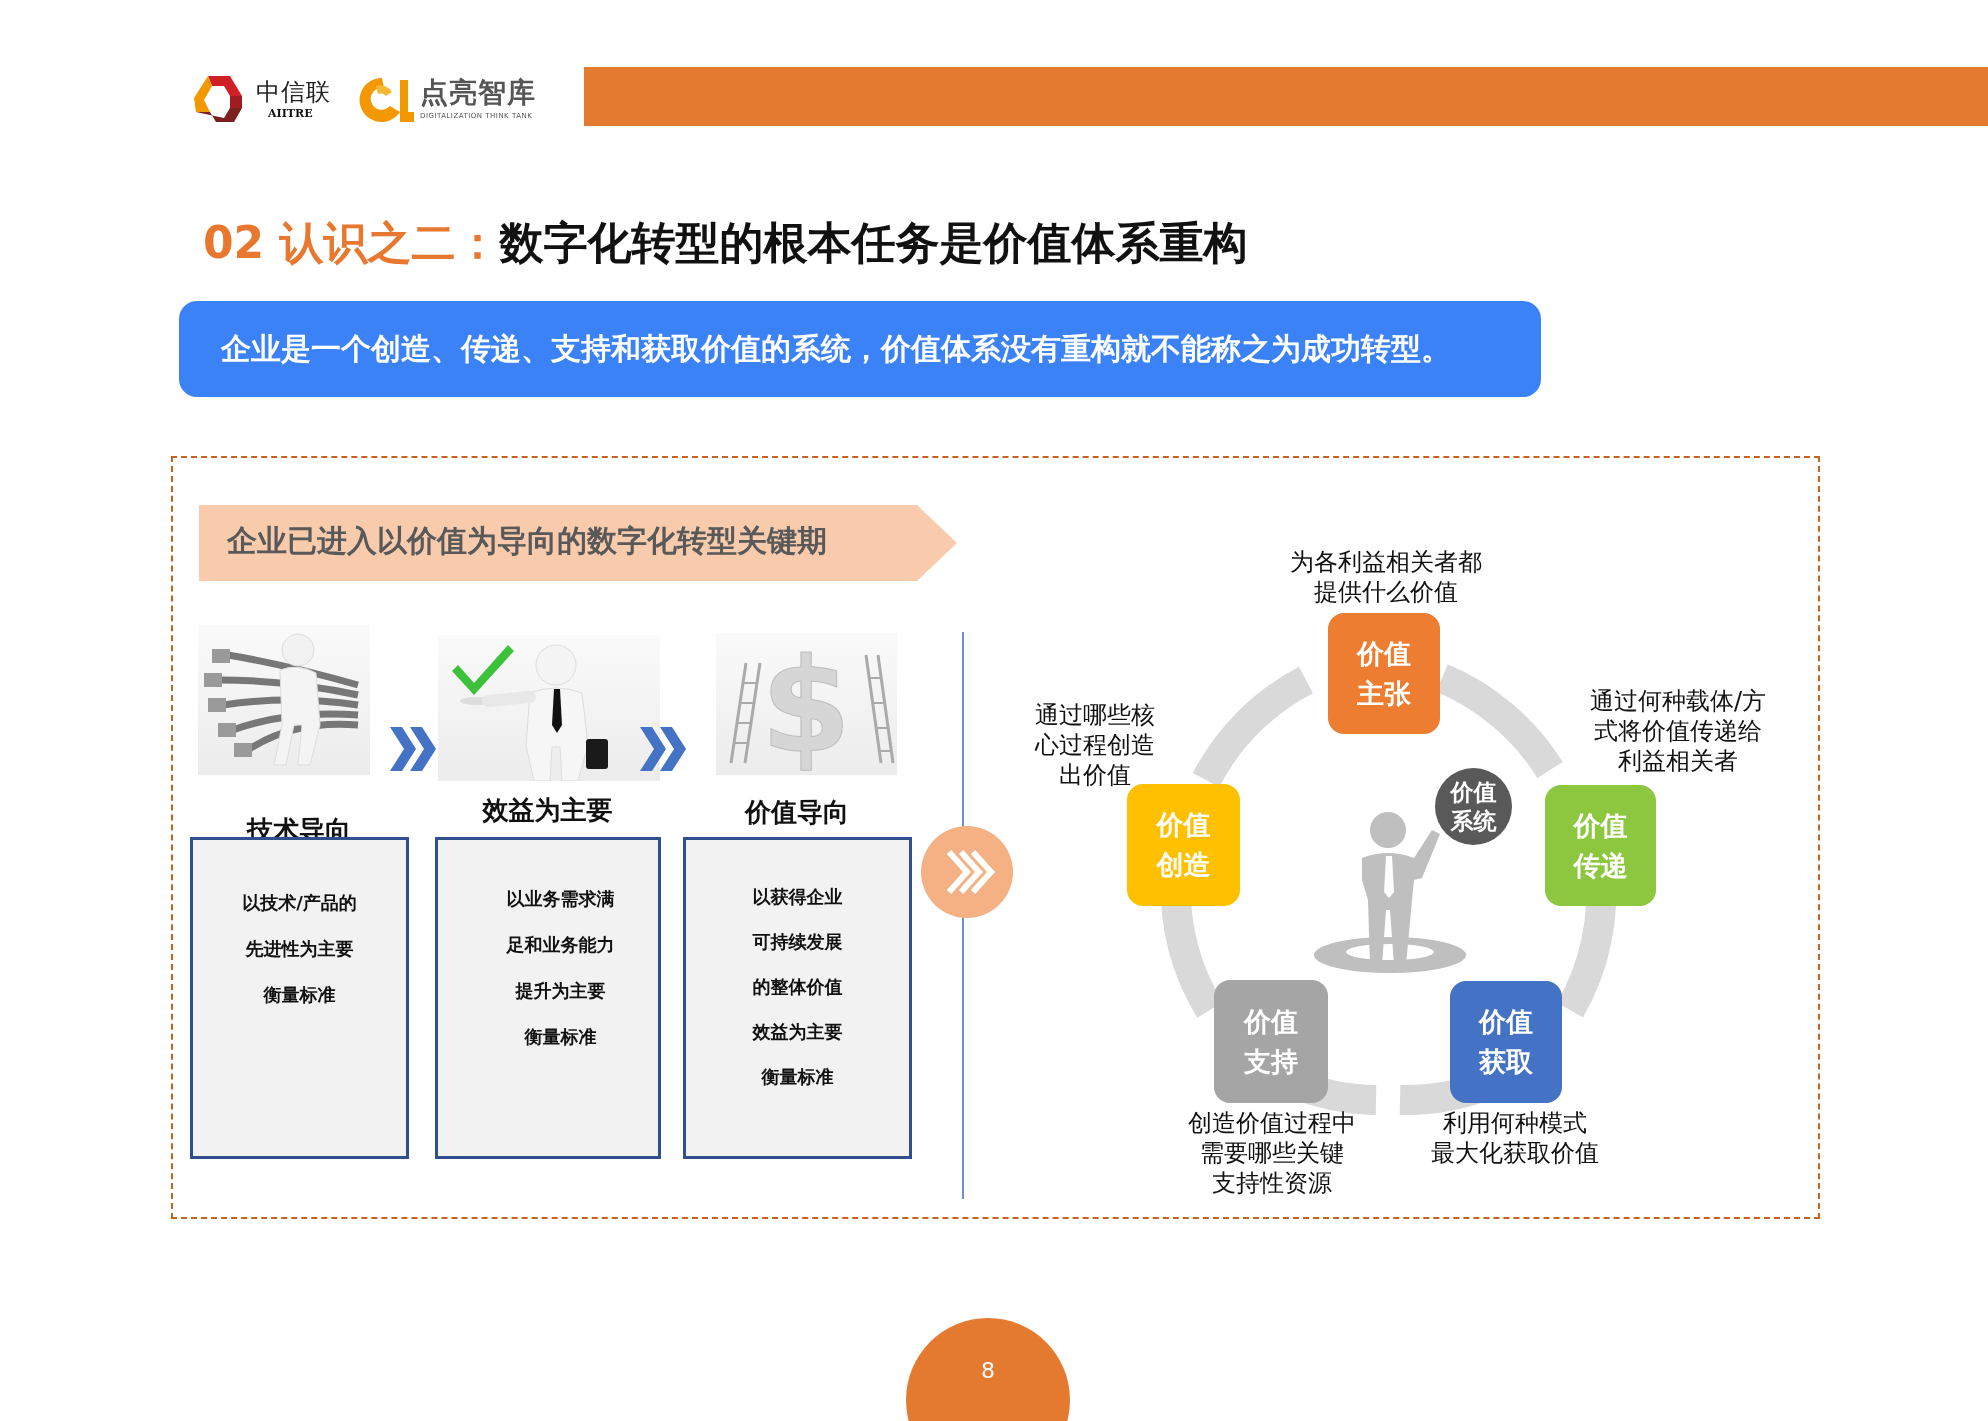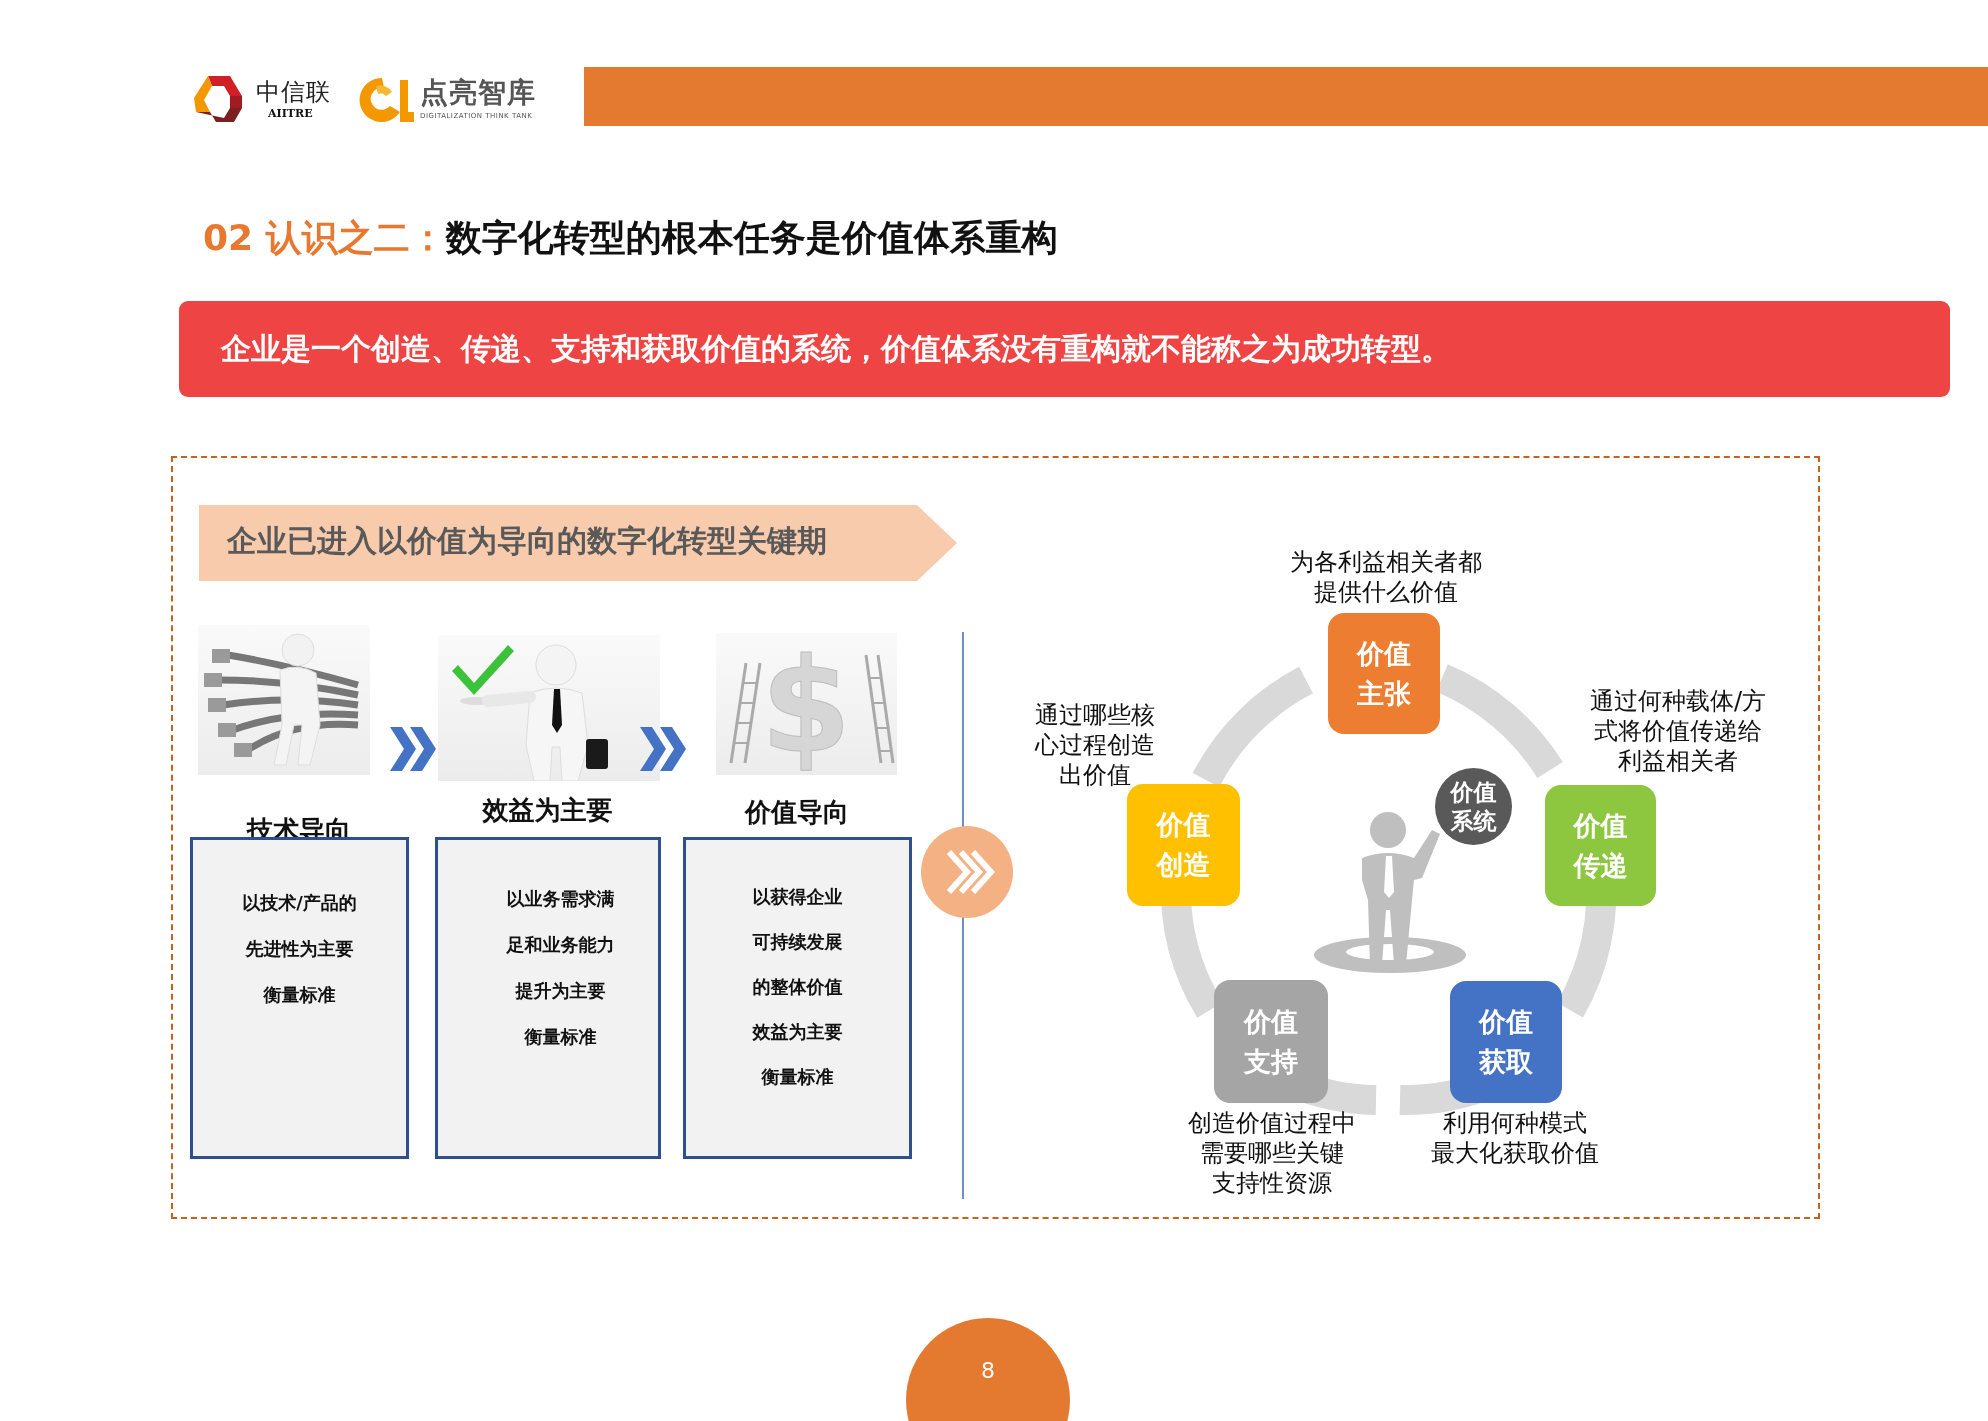--- a/index.html
+++ b/index.html
@@ -8,25 +8,25 @@
   .abs{position:absolute;}
   
   .topbar{left:584px;top:67px;width:1404px;height:59px;background:#E47A30;}
   .logo1{left:190px;top:72px;width:150px;height:56px;}
   .logo1 .cn{position:absolute;left:66px;top:4px;font-size:24px;color:#222;letter-spacing:1px;}
   .logo1 .en{position:absolute;left:78px;top:35px;font-size:11px;font-weight:bold;color:#111;font-family:"DejaVu Serif",serif;}
   .logo2{left:354px;top:72px;width:200px;height:56px;}
   .logo2 .cn{position:absolute;left:66px;top:2px;font-size:28px;font-weight:bold;color:#555;letter-spacing:1px;}
   .logo2 .en{position:absolute;left:66px;top:40px;font-size:7px;color:#555;letter-spacing:.5px;white-space:nowrap;}
   
-  .title{left:203px;top:214px;font-size:36px;font-weight:bold;white-space:nowrap;}
+  .title{left:203px;top:214px;font-size:44px;font-weight:bold;white-space:nowrap;}
   .title .num{color:#E8782F;}
   .title .main{color:#111;}
   
-  .banner{left:179px;top:301px;width:1771px;height:96px;background:#ef4444;border-radius:9px;}
+  .banner{left:179px;top:301px;width:1362px;height:96px;background:#3b82f6;border-radius:18px;}
   .banner span{position:absolute;left:42px;top:28px;font-size:30px;font-weight:bold;color:#fff;white-space:nowrap;}
   
   .dashbox{left:171px;top:456px;width:1645px;height:759px;border:2px dashed #C7611C;}
   
   .chev{left:199px;top:505px;width:758px;height:76px;}
   .chev span{position:absolute;left:28px;top:16px;font-size:30px;font-weight:bold;color:#595959;white-space:nowrap;}
   
   .img{background:linear-gradient(180deg,#fafafa,#ececec);overflow:hidden;}
   .stage-h{font-size:26px;font-weight:bold;color:#111;text-align:center;}
   .stage-box{background:#F2F2F2;border:3px solid #2F4F8F;box-sizing:border-box;}

